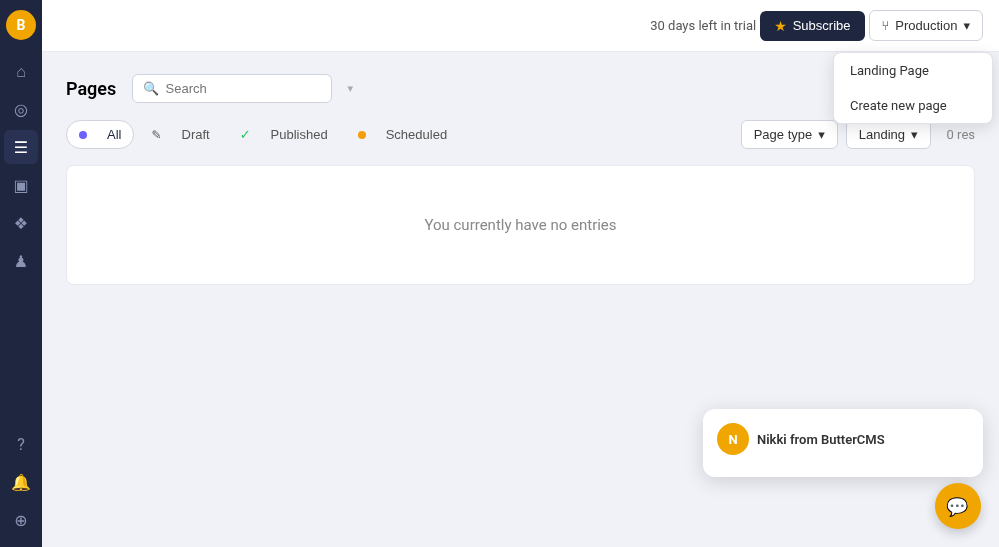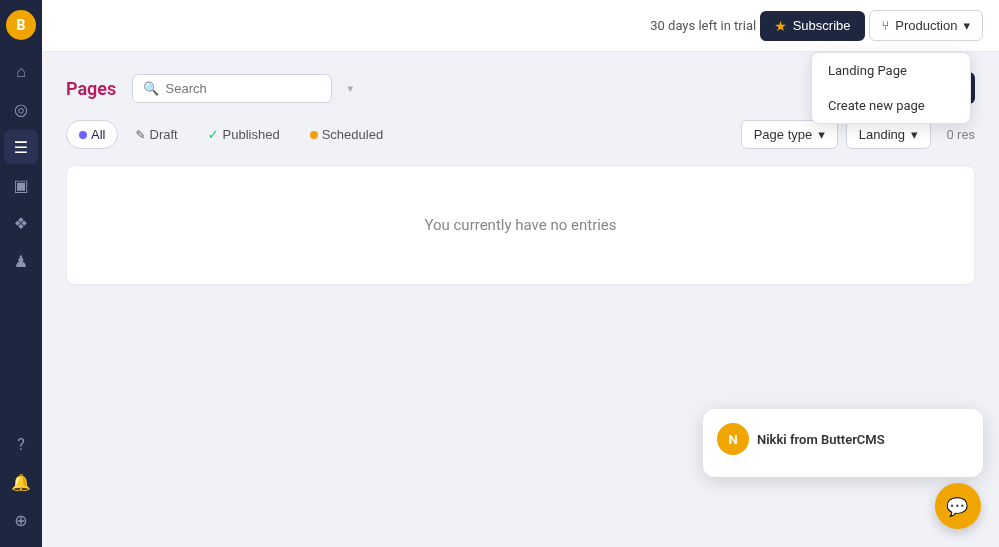--- a/index.html
+++ b/index.html
@@ -94,21 +94,21 @@
     
     .pages-header {
       display: flex;
       align-items: center;
       justify-content: space-between;
       margin-bottom: 16px;
     }
     .pages-title {
       font-size: 18px;
       font-weight: 600;
-      color: #be185d;
+      color: #000000;
       margin-right: 16px;
       text-align: center;
     }
     .search-box {
       display: flex;
       align-items: center;
       background: white;
       border: 1px solid #d0d3de;
       border-radius: 6px;
       padding: 6px 10px;
@@ -137,21 +137,21 @@
     .filters-row {
       display: flex;
       align-items: center;
       justify-content: space-between;
       margin-bottom: 16px;
     }
     .filter-group {
       display: flex; align-items: center; gap: 4px;
     }
     .filter-btn {
-      display: flex; align-items: center; gap: 4px;
+      display: flex; align-items: center; gap: 20px;
       padding: 6px 12px;
       border-radius: 20px;
       font-size: 13px;
       cursor: pointer;
       border: 1px solid transparent;
       color: #555;
       background: transparent;
     }
     .filter-btn.active {
       background: white;
@@ -186,21 +186,21 @@
       justify-content: center;
       padding: 50px;
       color: #888;
       font-size: 15px;
     }
 
     
     .dropdown-menu {
       position: absolute;
       top: 52px;
-      right: 28px;
+      right: 6px;
       background: white;
       border: 1px solid #e0e2ea;
       border-radius: 8px;
       box-shadow: 0 4px 16px rgba(0,0,0,0.12);
       z-index: 100;
       min-width: 160px;
       overflow: hidden;
     }
     .dropdown-item {
       padding: 10px 16px;

